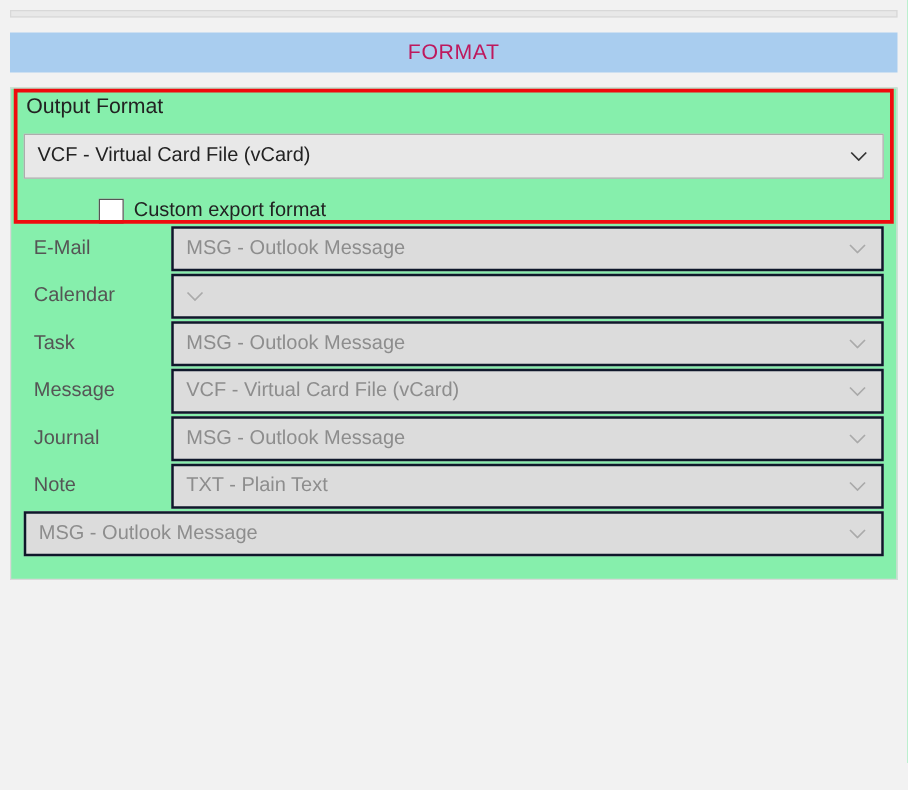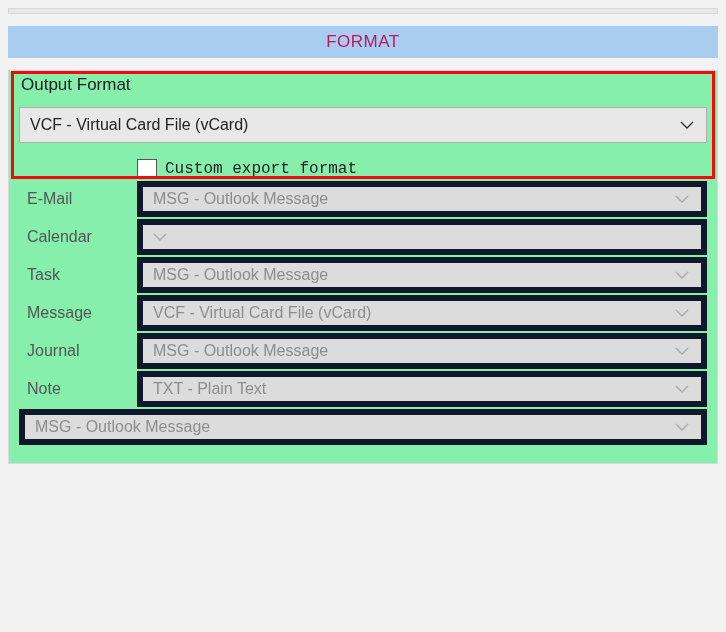--- a/index.html
+++ b/index.html
@@ -71,34 +71,33 @@
     justify-content: space-between;
     background: #e8e8e8;
     border: 1px solid #adadad;
     padding: 6px 12px 6px 10px;
     font-size: 16px;
     color: #222;
     height: 36px;
   }
   .select.disabled {
     background: #dcdcdc;
-    border: 6px solid #0f172a;
+    border: 2px solid #0f172a;
     color: #8d8d8d;
   }
   .chev {
     display: inline-block;
   }
   .chev svg { display:block; }
   .chev.disabled svg path { stroke:#aaa; }
   .checkbox-row {
     display: flex;
     align-items: center;
     margin-top: 16px;
-    margin-left: 118px;
-    font-family: Liberation Mono, monospace;
+    margin-left: 60px;
   }
   .checkbox {
     width: 20px;
     height: 20px;
     border: 1px solid #555;
     background: #fff;
     margin-right: 8px;
     flex-shrink: 0;
   }
   .checkbox-label {

